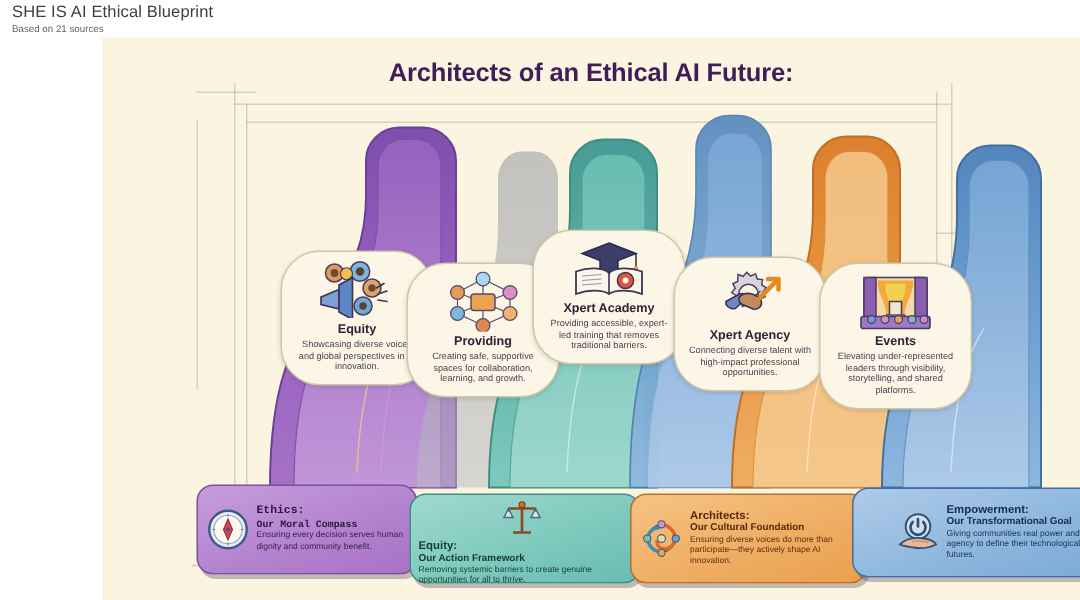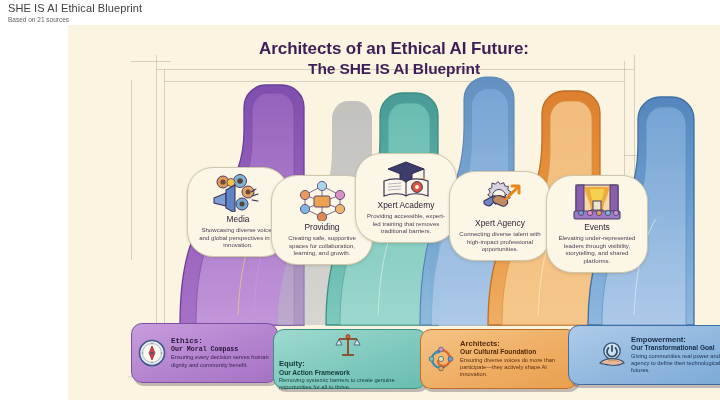--- a/index.html
+++ b/index.html
@@ -28,21 +28,21 @@
 
   
   .flowsvg{position:absolute;left:0;top:0;width:652px;height:375px;z-index:5;}
 
   
   .pcard{position:absolute;z-index:22;width:92px;border-radius:26px;
          background:#fbf6e6;border:1.2px solid #cfc6ae;
          box-shadow:0 1px 3px rgba(80,60,40,.18);
          padding:5px 4px 7px;text-align:center;}
   .picon{width:100%;height:40px;display:flex;align-items:center;justify-content:center;margin-bottom:2px;}
-  .pname{font-size:8.4px;font-weight:normal;color:#2f2136;line-height:1.1;margin-bottom:1.5px;}
+  .pname{font-size:8.4px;font-weight:bold;color:#2f2136;line-height:1.1;margin-bottom:1.5px;}
   .pdesc{font-size:6.1px;color:#4a3f52;line-height:1.28;padding:0 4px;}
 
   
   .fcard{position:absolute;z-index:24;height:58px;border-radius:11px;
          display:flex;align-items:center;padding:0 6px 0 5px;
          box-shadow:2px 3px 0 rgba(60,45,70,.30);}
   .ficon{flex:0 0 30px;height:30px;display:flex;align-items:center;justify-content:center;margin-right:4px;}
   .ftxt{flex:1;text-align:left;}
   .ftitle{font-size:7.6px;font-weight:bold;line-height:1.12;}
   .fsub{font-size:6.6px;font-weight:bold;line-height:1.15;margin-bottom:1px;}
@@ -82,21 +82,20 @@
     <div class="guide gh" style="left:88px;top:44px;width:478px;"></div>
     <div class="guide gh" style="left:96px;top:56px;width:460px;"></div>
     <div class="guide gh" style="left:63px;top:36px;width:40px;"></div>
     <div class="guide gh" style="left:556px;top:130px;width:52px;"></div>
     <div class="guide gh" style="left:556px;top:168px;width:52px;"></div>
     <div class="guide gh" style="left:566px;top:232px;width:42px;"></div>
     <div class="guide gh" style="left:566px;top:300px;width:42px;"></div>
 
     <div class="titlewrap">
       <div class="t1">Architects of an Ethical AI Future:</div>
-      <div class="t2">The SHE IS AI Blueprint</div>
     </div>
 
     <svg class="flowsvg" viewBox="0 0 652 375">
       <defs>
         <linearGradient id="gpurple" x1="0" y1="1" x2="0" y2="0">
           <stop offset="0" stop-color="#a571c6"></stop>
             <stop offset=".45" stop-color="#9c62c0"></stop>
             <stop offset="1" stop-color="#7e4fae"></stop>
         </linearGradient>
         <linearGradient id="gpurple2" x1="0" y1="1" x2="0" y2="0">
@@ -183,21 +182,21 @@
           <circle cx="21" cy="8.5" r="4" fill="#f2c24f" stroke="#4a3b63" stroke-width=".8"></circle>
           <circle cx="38" cy="18" r="6" fill="#e0a468" stroke="#4a3b63" stroke-width="1"></circle>
           <circle cx="38" cy="18" r="2.5" fill="#6b4a3a"></circle>
           <circle cx="32" cy="30" r="6" fill="#6fa9d2" stroke="#4a3b63" stroke-width="1"></circle>
           <circle cx="32" cy="30" r="2.5" fill="#5a4030"></circle>
           <path d="M4,24 L16,19 L16,32 L4,29 Z" fill="#7c9fd4" stroke="#3f3356" stroke-width="1.1"></path>
           <path d="M16,16 L25,11 L25,39 L16,34 Z" fill="#5f86c4" stroke="#3f3356" stroke-width="1.1"></path>
           <path d="M42,22 L48,20 M42,26 L48,27 M41,18 L46,15" stroke="#3f3356" stroke-width="1.1" stroke-linecap="round"></path>
         </svg>
       </div>
-      <div class="pname">Media</div>
+      <div class="pname">Equity</div>
       <div class="pdesc">Showcasing diverse voices and global perspectives in AI innovation.</div>
     </div>
 
     <div class="pcard" style="left:203px;top:150px;">
       <div class="picon">
         <svg width="52" height="40" viewBox="0 0 52 40">
           <g stroke="#5a4a70" stroke-width=".8" fill="none">
             <path d="M26,5 L44,14 M44,14 L44,28 M44,28 L26,36 M26,36 L9,28 M9,28 L9,14 M9,14 L26,5"></path>
             <path d="M26,5 L26,36 M9,14 L44,28 M44,14 L9,28"></path>
           </g>

